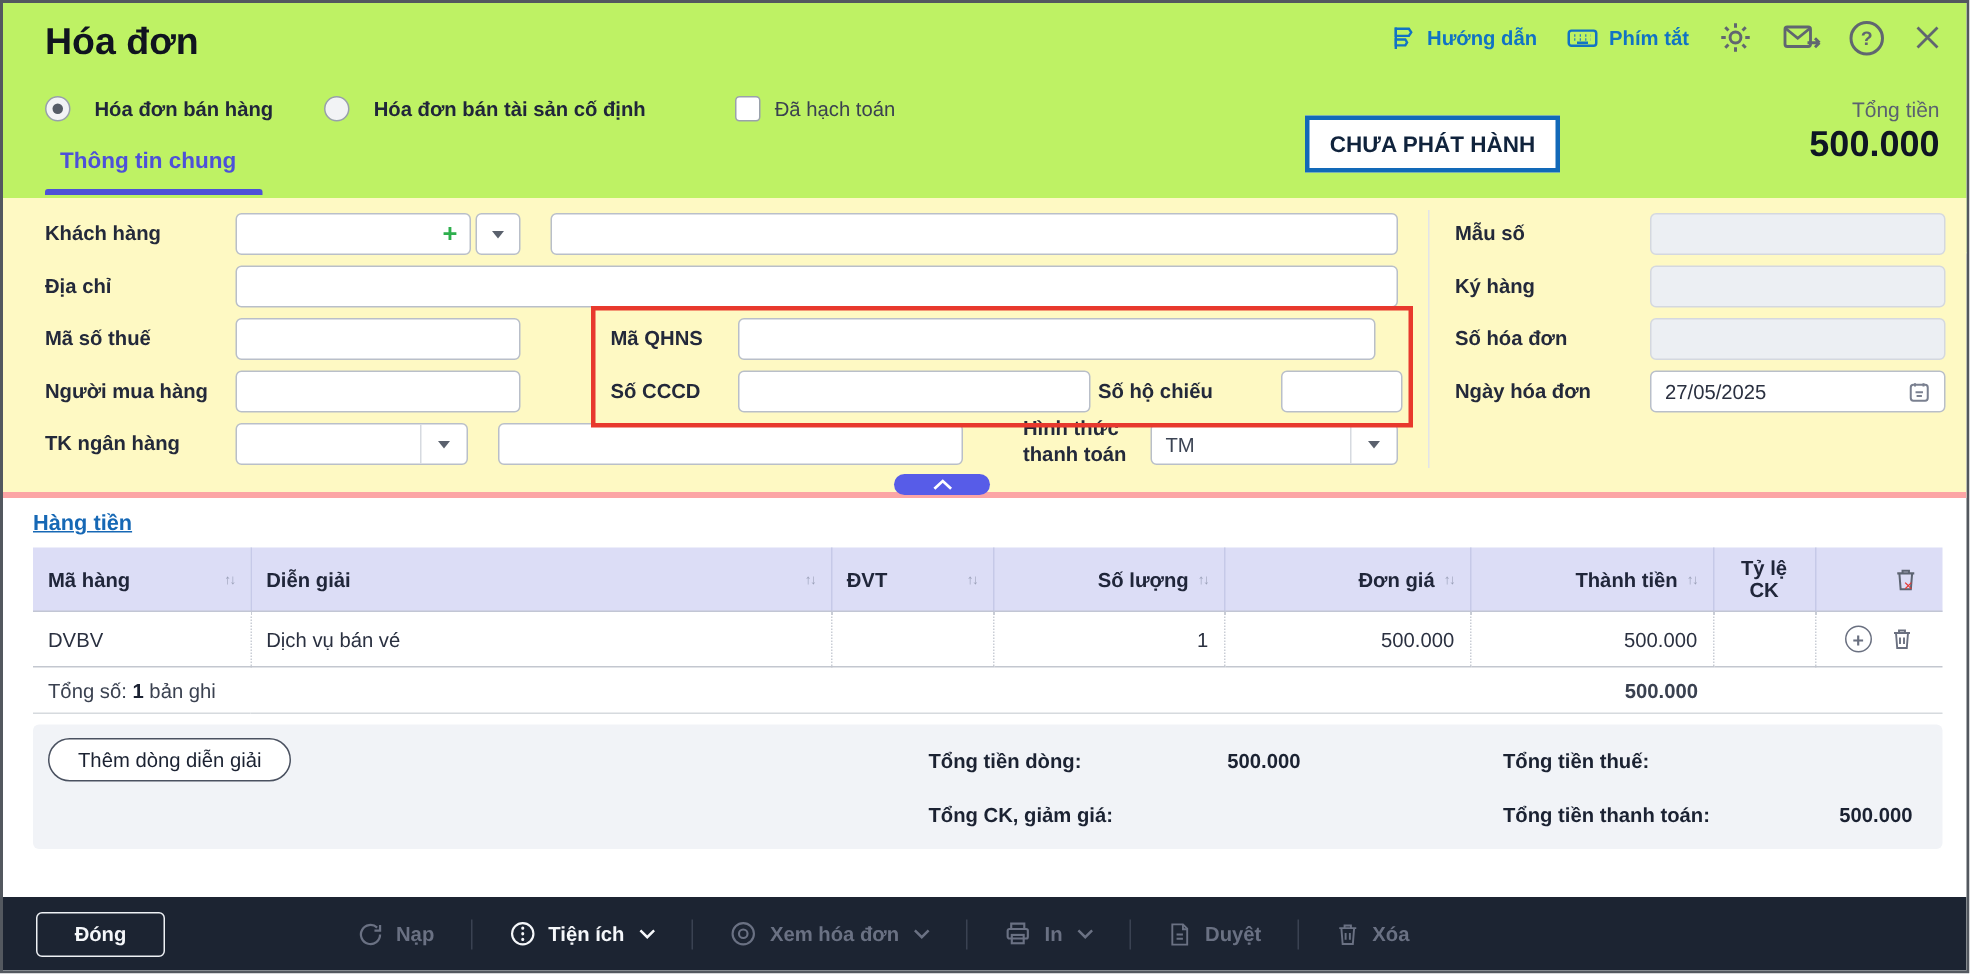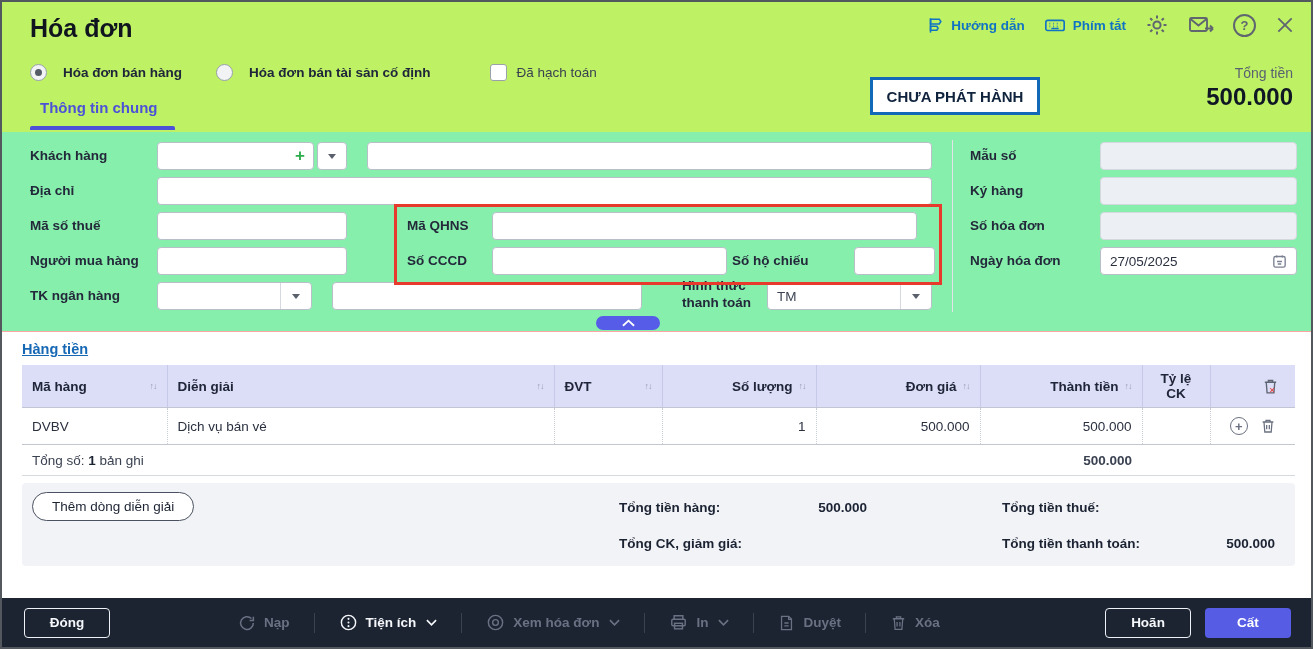--- a/index.html
+++ b/index.html
@@ -29,21 +29,21 @@
   .status-badge { position:absolute; left:868px; top:75px; width:170px; height:38px; border:3px solid #1269b8; background:#fff;
                   display:flex; align-items:center; justify-content:center; font-size:15px; font-weight:800; color:#10233c; }
   .total-top { position:absolute; right:18px; top:63px; text-align:right; }
   .total-top .lbl { font-size:14px; color:#5a6170; }
   .total-top .val { font-size:24px; font-weight:800; color:#0f1624; margin-top:2px; }
 
   .tab { position:absolute; left:38px; top:97px; font-size:15px; font-weight:700; color:#4d51d8; cursor:pointer; }
   .tab-underline { position:absolute; left:28px; top:124px; width:145px; height:4px; background:#4d51d8; border-radius:2px 2px 0 0; }
 
   
-  .form-area { position:absolute; top:130px; left:0; right:0; height:200px; background:#86efac; border-bottom:1px solid #fca5a5; }
+  .form-area { position:absolute; top:130px; left:0; right:0; height:200px; background:#fef9c3; border-bottom:4px solid #fca5a5; }
   .flabel { position:absolute; font-size:13.5px; font-weight:700; color:#23293a; line-height:28px; white-space:nowrap; }
   .finput { position:absolute; height:28px; border:1px solid #b9bfc9; border-radius:4px; background:#fff; font:13.5px "Liberation Sans",sans-serif;
             padding:0 8px; color:#2a3040; }
   .finput:disabled { background:#eceff3; border-color:#d4d8df; }
   .combo { position:absolute; height:28px; display:flex; }
   .combo .main { position:relative; border:1px solid #b9bfc9; border-radius:4px; background:#fff; height:28px; flex:1; }
   .combo .arrow-box { width:30px; height:28px; border:1px solid #b9bfc9; border-radius:4px; margin-left:3px; background:#fff;
                       display:flex; align-items:center; justify-content:center; cursor:pointer; }
   .caret { width:0; height:0; border-left:4.5px solid transparent; border-right:4.5px solid transparent; border-top:5.5px solid #5a616d; }
   .plus-glyph { position:absolute; right:8px; top:3px; font-size:17px; font-weight:700; color:#2eaf4d; cursor:pointer; }
@@ -357,21 +357,21 @@
           <td class="num bold">500.000</td>
           <td colspan="2"></td>
         </tr>
       </tbody>
     </table>
 
     
     <div class="summary-panel">
       <button class="add-line-btn">Thêm dòng diễn giải</button>
 
-      <div class="sum-lbl" style="left:597px; top:17px;">Tổng tiền hàng:</div>
+      <div class="sum-lbl" style="left:597px; top:17px;">Tổng tiền dòng:</div>
       <div class="sum-val" style="left:725px; top:17px; width:120px;">500.000</div>
       <div class="sum-lbl" style="left:980px; top:17px;">Tổng tiền thuế:</div>
       <div class="sum-val" style="right:20px; top:17px; width:120px;"></div>
 
       <div class="sum-lbl" style="left:597px; top:53px;">Tổng CK, giảm giá:</div>
       <div class="sum-val" style="left:725px; top:53px; width:120px;"></div>
       <div class="sum-lbl" style="left:980px; top:53px;">Tổng tiền thanh toán:</div>
       <div class="sum-val" style="right:20px; top:53px; width:120px;">500.000</div>
     </div>
   </div>
@@ -454,19 +454,15 @@
       <div class="tb-item muted">
         <span>
           <svg width="17" height="18" viewBox="0 0 24 24" fill="none" stroke="currentColor" stroke-width="1.8">
             <path d="M4 6h16M9 6V3.5h6V6M6 6l1.2 15h9.6L18 6M10 10.5v6.5M14 10.5v6.5"></path>
           </svg>
         </span>
         <span>Xóa</span>
       </div>
     </div>
 
-    <div class="toolbar-right">
-      <button class="btn-outline">Hoãn</button>
-      <button class="btn-primary">Cất</button>
-    </div>
   </div>
 
 </div>
 
 </body></html>

